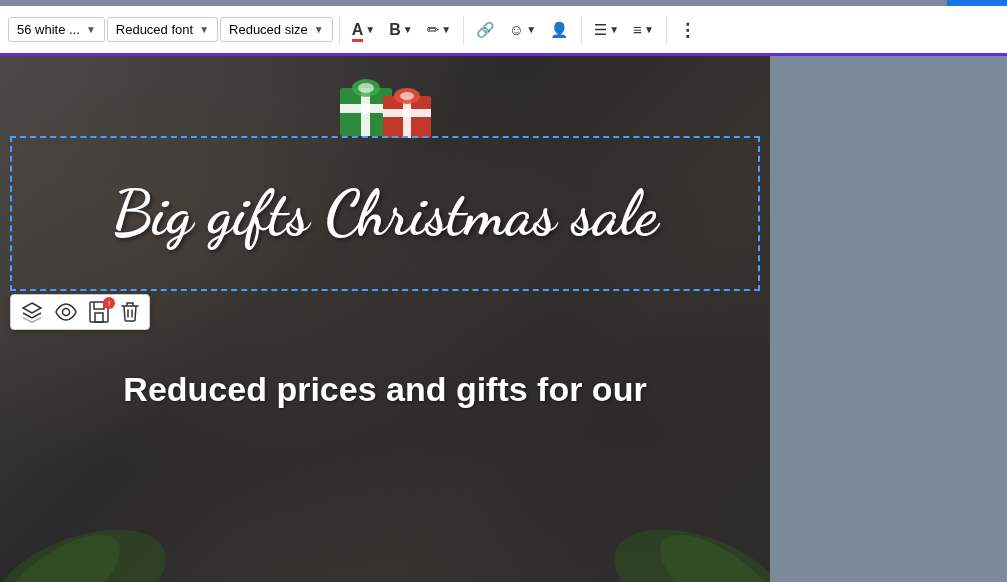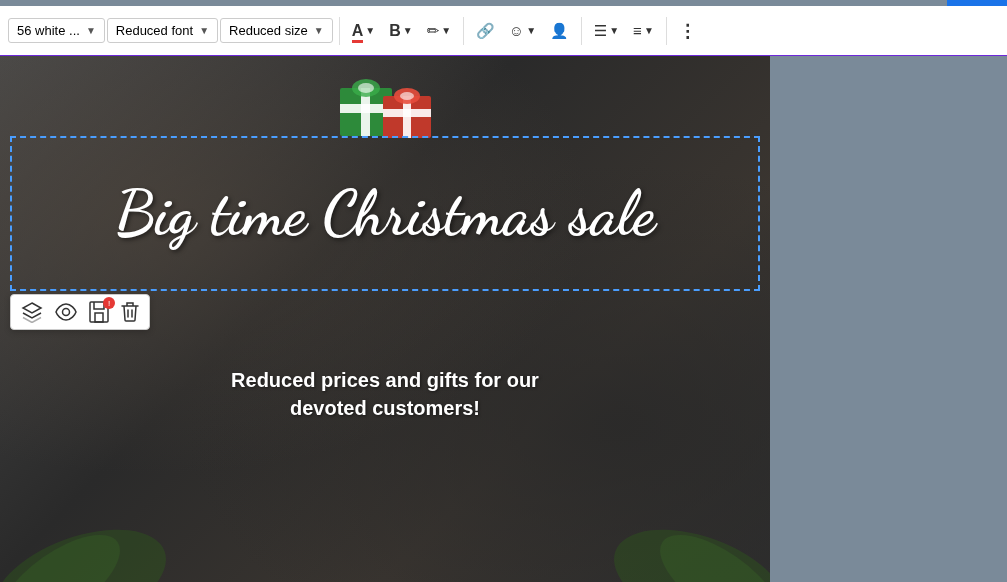--- a/index.html
+++ b/index.html
@@ -25,21 +25,21 @@
     .toolbar {
       position: absolute;
       top: 6px;
       left: 0;
       right: 0;
       height: 50px;
       background: #ffffff;
       display: flex;
       align-items: center;
       padding: 0 8px;
-      border-bottom: 1px solid #6d28d9;
+      border-bottom: 3px solid #6d28d9;
       gap: 2px;
       z-index: 10;
     }
 
     .toolbar-dropdown {
       display: flex;
       align-items: center;
       padding: 4px 8px;
       border: 1px solid #ccc;
       border-radius: 3px;
@@ -182,21 +182,21 @@
     .subtitle-area {
       position: absolute;
       top: 310px;
       left: 10px;
       right: 10px;
       text-align: center;
     }
 
     .subtitle-text {
       color: #ffffff;
-      font-size: 20px;
+      font-size: 34px;
       font-weight: 800;
       font-family: Arial, sans-serif;
       text-shadow: 1px 1px 3px rgba(0,0,0,0.5);
       line-height: 1.4;
     }
 
     
     .right-panel {
       position: absolute;
       top: 56px;
@@ -312,21 +312,21 @@
       <rect x="58" y="53" width="48" height="8" fill="#fff" opacity="0.9"></rect>
 
       <rect x="78" y="40" width="8" height="42" fill="#fff" opacity="0.9"></rect>
 
       <ellipse cx="82" cy="40" rx="13" ry="8" fill="#e74c3c" opacity="0.9"></ellipse>
       <ellipse cx="82" cy="40" rx="7" ry="4" fill="#fff" opacity="0.6"></ellipse>
     </svg>
   </div>
 
   <div class="selected-block">
-    <span class="headline-text">Big time Christmas sale</span>
+    <span class="headline-text">Big gifts Christmas sale</span>
   </div>
 
   <div class="float-toolbar">
 
     <div class="float-btn">
       <svg width="22" height="22" viewBox="0 0 22 22" fill="none">
         <path d="M11 2L20 7L11 12L2 7L11 2Z" stroke="#333" stroke-width="1.5" fill="none"></path>
         <path d="M2 12L11 17L20 12" stroke="#333" stroke-width="1.5" fill="none"></path>
         <path d="M2 16.5L11 21.5L20 16.5" stroke="#333" stroke-width="1.5" fill="none" opacity="0.4"></path>
       </svg>
@@ -353,21 +353,20 @@
         <path d="M1 5H17" stroke="#333" stroke-width="1.5" stroke-linecap="round"></path>
         <path d="M6 5V2H12V5" stroke="#333" stroke-width="1.5"></path>
         <path d="M3 5L4 19C4 19.6 4.4 20 5 20H13C13.6 20 14 19.6 14 19L15 5" stroke="#333" stroke-width="1.5"></path>
         <path d="M7 9V16M11 9V16" stroke="#333" stroke-width="1.5" stroke-linecap="round"></path>
       </svg>
     </div>
   </div>
 
   <div class="subtitle-area">
     <div class="subtitle-text">Reduced prices and gifts for our</div>
-    <div class="subtitle-text">devoted customers!</div>
   </div>
 
   <div class="leaf-decoration">
     <svg width="770" height="80" viewBox="0 0 770 80">
       <ellipse cx="80" cy="80" rx="90" ry="45" fill="#2d5a1b" opacity="0.7" transform="rotate(-20 80 80)"></ellipse>
       <ellipse cx="60" cy="80" rx="70" ry="30" fill="#3a7a22" opacity="0.5" transform="rotate(-35 60 80)"></ellipse>
       <ellipse cx="700" cy="80" rx="90" ry="45" fill="#2d5a1b" opacity="0.7" transform="rotate(20 700 80)"></ellipse>
       <ellipse cx="720" cy="80" rx="70" ry="30" fill="#3a7a22" opacity="0.5" transform="rotate(35 720 80)"></ellipse>
     </svg>
   </div>

